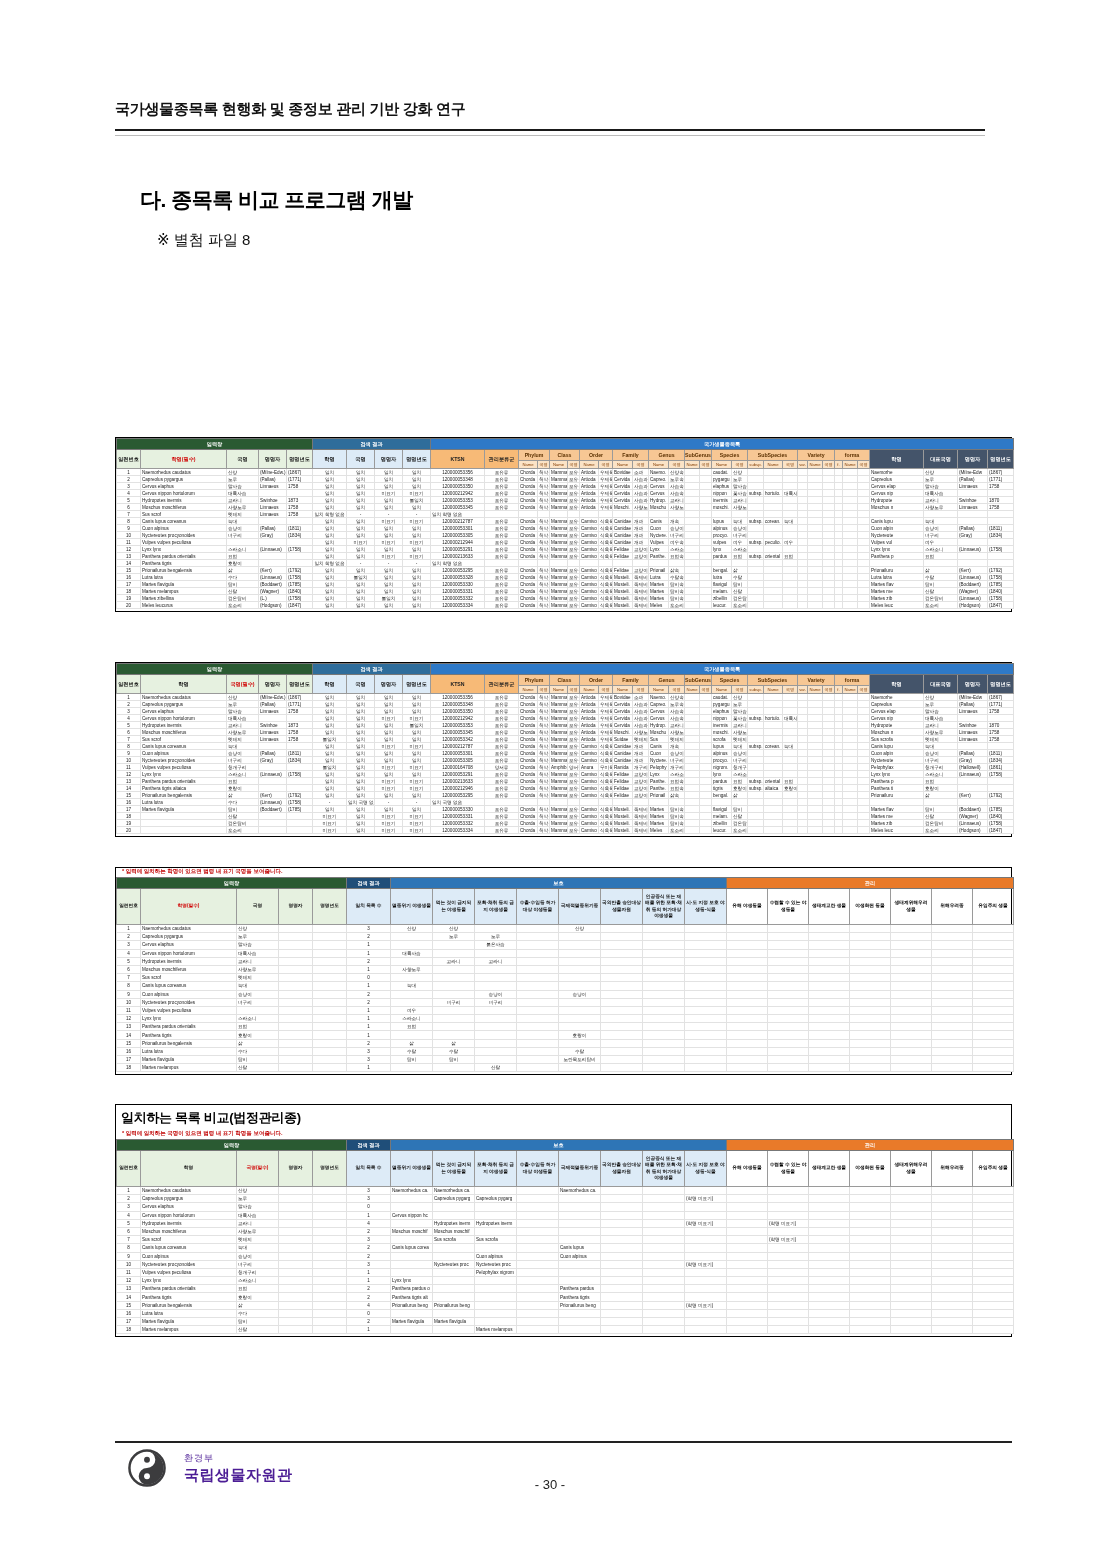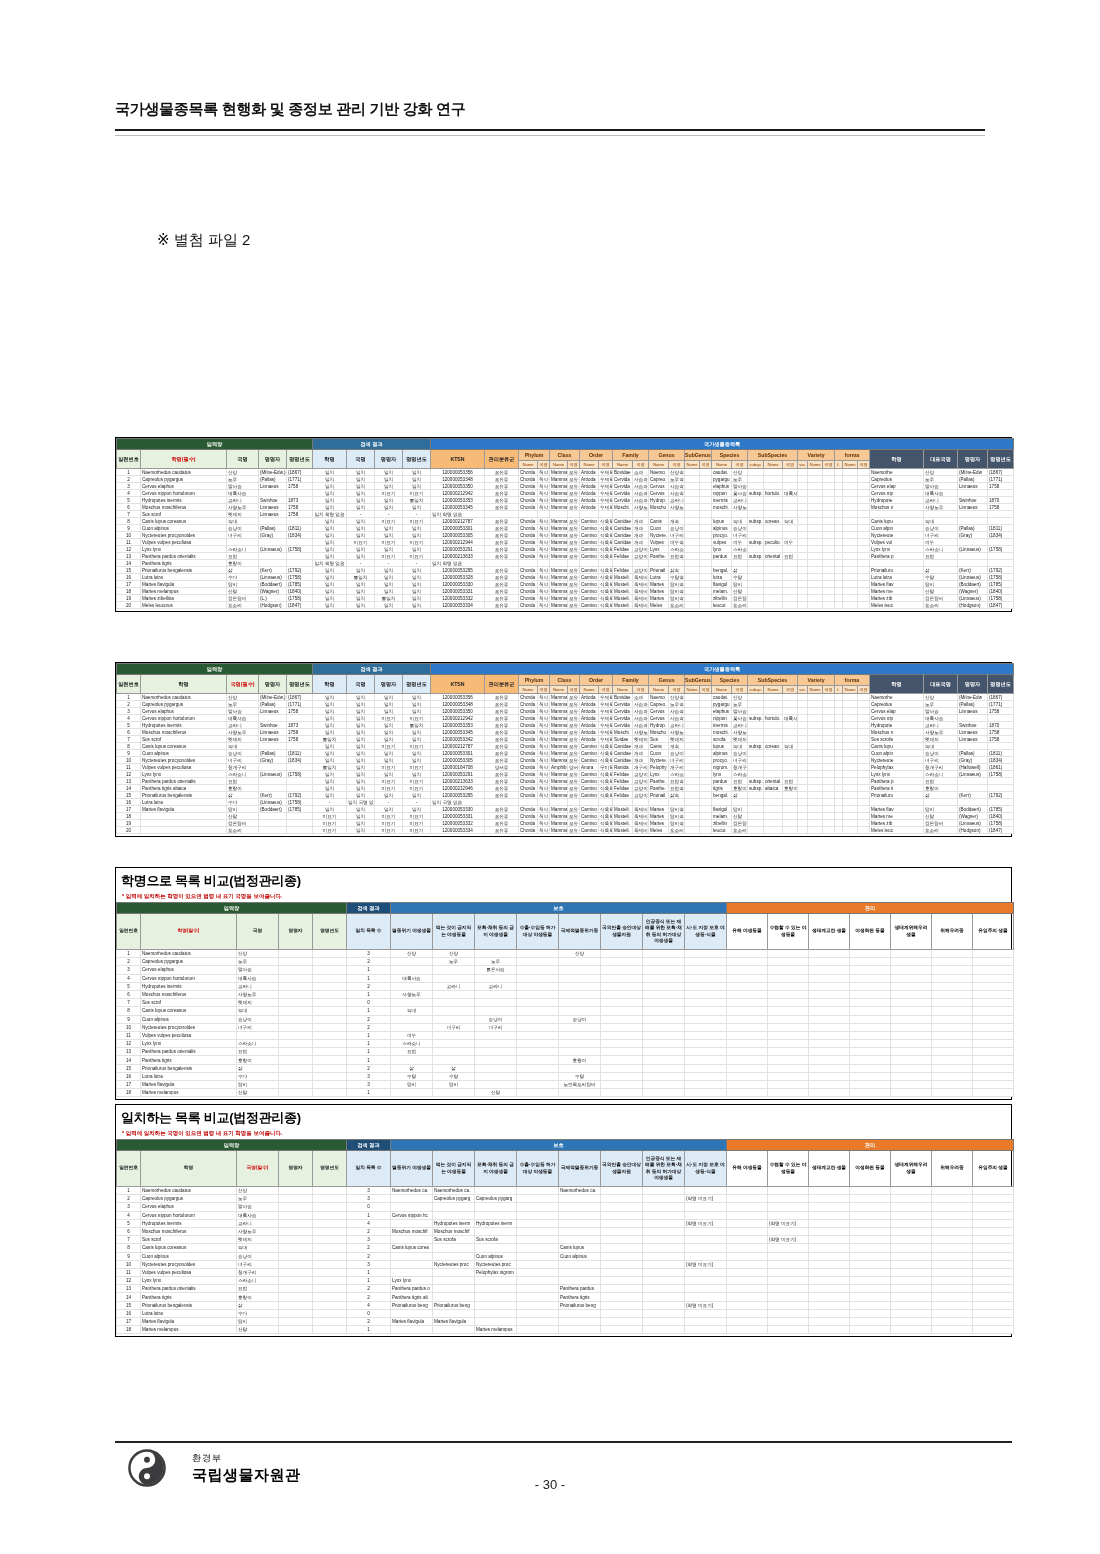--- a/index.html
+++ b/index.html
@@ -51,34 +51,35 @@
   table.legal tbody td { height:8.2px; }
   tr.lblt th { height:36px; font-size:4.7px; font-weight:bold; text-align:center; border:1px solid #9a9a9a; white-space:normal; line-height:1.3; padding:1px; }
 
   .caption { position:absolute; left:0; top:1362px; width:1100px; text-align:center; font-size:19px; color:#000; letter-spacing:-0.5px; }
   .caption .cb { font-weight:bold; }
   .caption .cl { font-weight:normal; }
 
   .foot-rule { position:absolute; left:115px; top:1441px; width:897px; border-top:2px solid #222; }
   .logo-wrap { position:absolute; left:128px; top:1449px; display:flex; align-items:center; }
   .logo-ic { width:38px; height:38px; }
-  .logo-txt { margin-left:26px; color:#000000; }
+  .logo-txt { margin-left:18px; color:#4c1d95; }
   .logo-txt .t1 { font-size:9px; letter-spacing:1px; }
   .logo-txt .t2 { font-size:15px; font-weight:bold; letter-spacing:0.5px; margin-top:1px; }
   .pageno { position:absolute; left:0; top:1477px; width:1100px; text-align:center; font-size:13px; color:#222; }
 </style>
 </head>
 <body>
 
 <div class="page">
   <div class="hdr-title">국가생물종목록 현행화 및 종정보 관리 기반 강화 연구</div>
   <div class="hdr-rule"></div>
   <div class="hdr-rule2"></div>
 
-  <div class="attach">※ 별첨 파일 2</div>
+  <div class="sec-head">다. 종목록 비교 프로그램 개발</div>
+  <div class="attach">※ 별첨 파일 8</div>
 
 
   <div class="fig f1" id="fig1">
       <table class="sheet">
         <colgroup>
           <col style="width: 24px;">
           <col style="width: 86px;">
           <col style="width: 32px;">
           <col style="width: 28px;">
           <col style="width: 26px;">
@@ -1878,21 +1879,20 @@
             <td class="tx"></td>
             <td class="l">Meles leuc</td>
             <td class="l">오소리</td>
             <td class="l">(Hodgson)</td>
             <td class="l">(1847)</td>
           </tr>
         </tbody>
       </table>
     </div>
   <div class="fig f3" id="fig3">
-      <div class="tbl-title">학명으로 목록 비교(법정관리종)</div>
       <div class="tbl-note">* 입력에 일치하는 학명이 있으면 법령 내 표기 국명을 보여줍니다.</div>
       <table class="sheet legal">
         <colgroup>
           <col style="width: 24px;">
           <col style="width: 96px;">
           <col style="width: 42px;">
           <col style="width: 34px;">
           <col style="width: 34px;">
           <col style="width: 44px;">
           <col style="width: 42px;">

